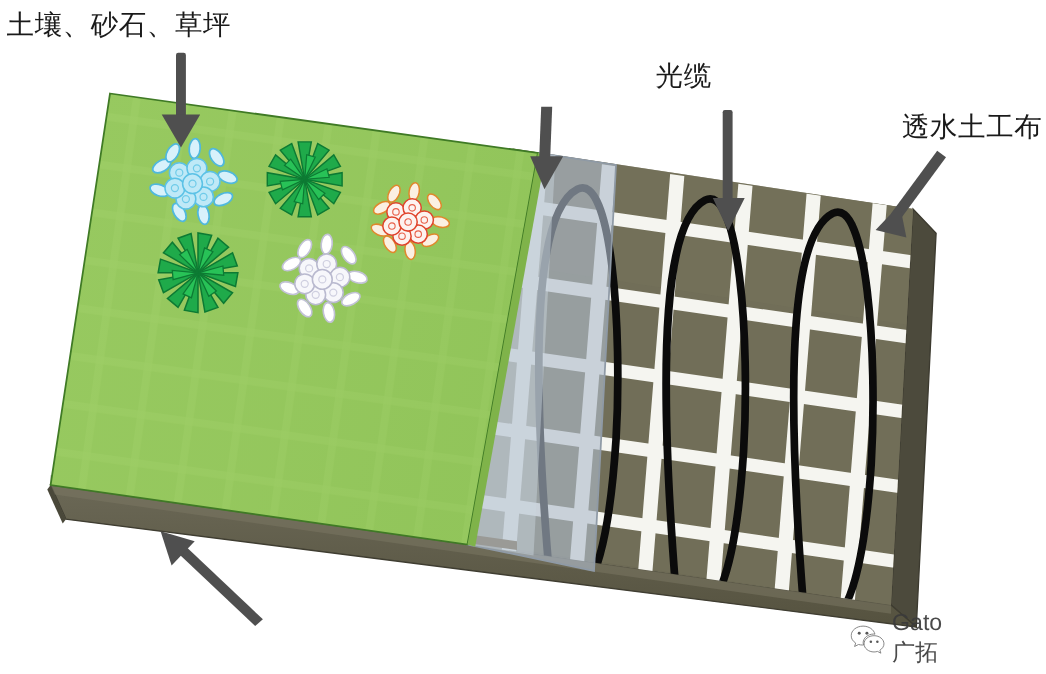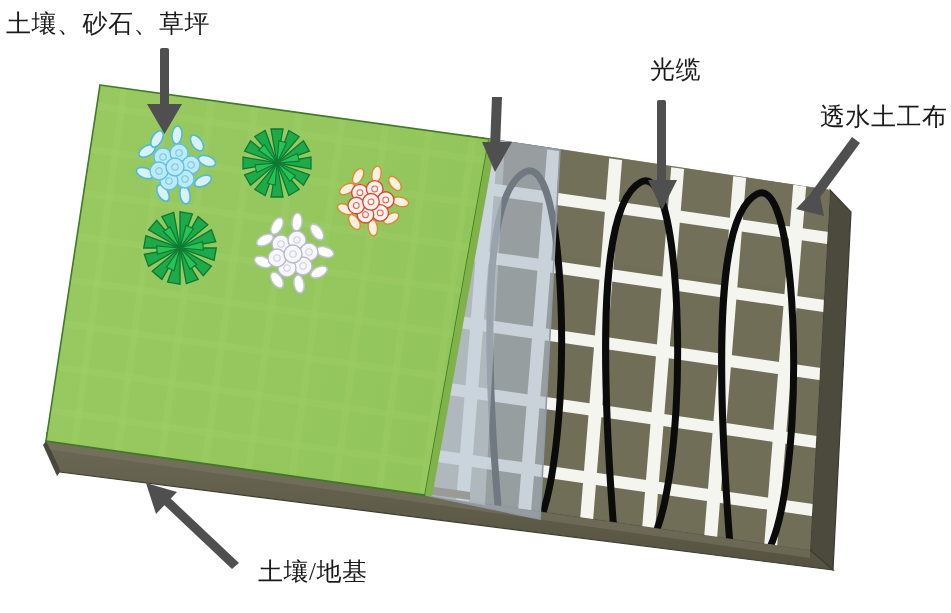--- a/index.html
+++ b/index.html
@@ -15,21 +15,21 @@
     position:absolute;
     color:#1a1a1a;
     font-size:25px;
     line-height:1.15;
     white-space:nowrap;
     font-family:"Liberation Serif","DejaVu Serif",serif;
     letter-spacing:0.5px;
   }
   #label-soil-gravel-lawn{left:6px;top:10px;}
   #label-geotextile{left:386px;top:56px;}
-  #label-optical-cable{left:650px;top:56px;}
+  #label-optical-cable{left:596px;top:56px;}
   #label-plastic-grid{left:820px;top:103px;}
   #label-soil-foundation{left:258px;top:558px;}
   #watermark{
     position:absolute;left:773px;top:555px;
     display:flex;align-items:center;gap:6px;
     opacity:0.92;
   }
   #watermark .wm-text{
     font-size:21px;color:#3b3b3b;
     font-family:"Liberation Sans","DejaVu Sans",sans-serif;
@@ -326,16 +326,28 @@
     </g>
   </svg>
 
   <div class="label" id="label-soil-gravel-lawn">土壤、砂石、草坪</div>
 
 
   <div class="label" id="label-optical-cable">光缆</div>
 
   <div class="label" id="label-plastic-grid">透水土工布</div>
 
-  <div class="label" id="label-soil-foundation">土壤/地基</div>
-
+
+  <div id="watermark">
+    <span>
+      <svg class="wechat-icon" width="32" height="27" viewBox="0 0 32 27">
+        <path d="M11.6 1.2C5.6 1.2 0.8 5.1 0.8 9.9c0 2.7 1.6 5.1 4.1 6.7l-1 3.1 3.6-1.8c1.2 0.3 2.4 0.5 3.6 0.5 0.3 0 0.6 0 0.9 0-0.2-0.6-0.3-1.3-0.3-2 0-4.4 4.3-8 9.6-8 0.4 0 0.7 0 1.1 0.1C21.4 4.3 16.9 1.2 11.6 1.2z" fill="#ffffff" stroke="#6b6b6b" stroke-width="0.8"></path>
+        <circle cx="8.1" cy="7.6" r="1.35" fill="#4a4a4a"></circle>
+        <circle cx="15.1" cy="7.6" r="1.35" fill="#4a4a4a"></circle>
+        <path d="M21.6 9.9c-5 0-9.1 3.3-9.1 7.4 0 4.1 4.1 7.4 9.1 7.4 1.1 0 2.1-0.2 3.1-0.5l3.1 1.6-0.9-2.7c2.2-1.4 3.7-3.5 3.7-5.8C30.6 13.2 26.6 9.9 21.6 9.9z" fill="#ffffff" stroke="#6b6b6b" stroke-width="0.8"></path>
+        <circle cx="18.7" cy="15.4" r="1.15" fill="#4a4a4a"></circle>
+        <circle cx="24.6" cy="15.4" r="1.15" fill="#4a4a4a"></circle>
+      </svg>
+    </span>
+    <span class="wm-text">Gato广拓</span>
+  </div>
 
 </div>
 
 </body></html>

